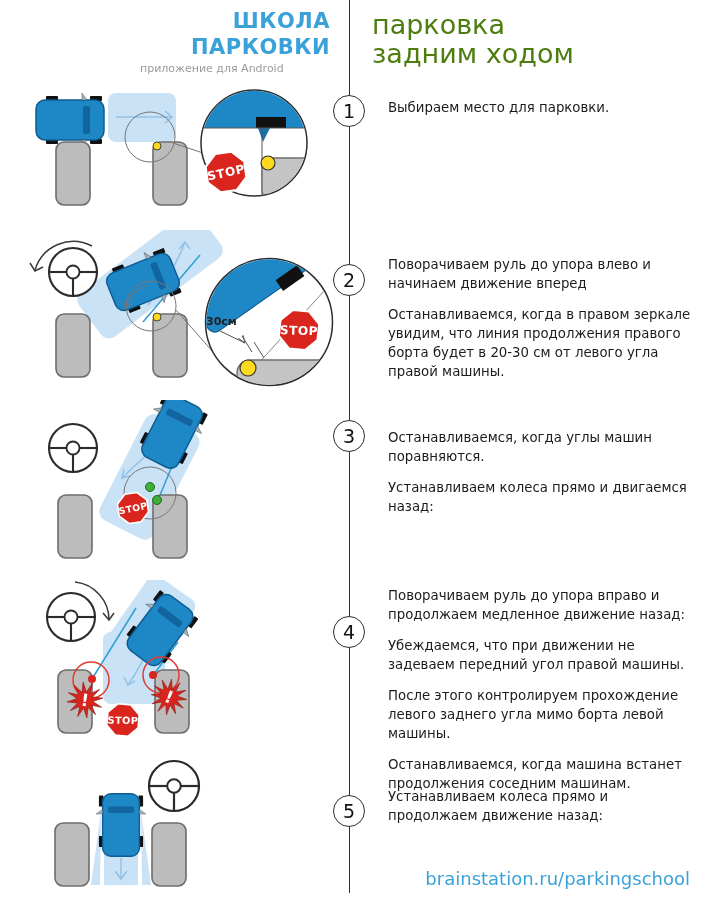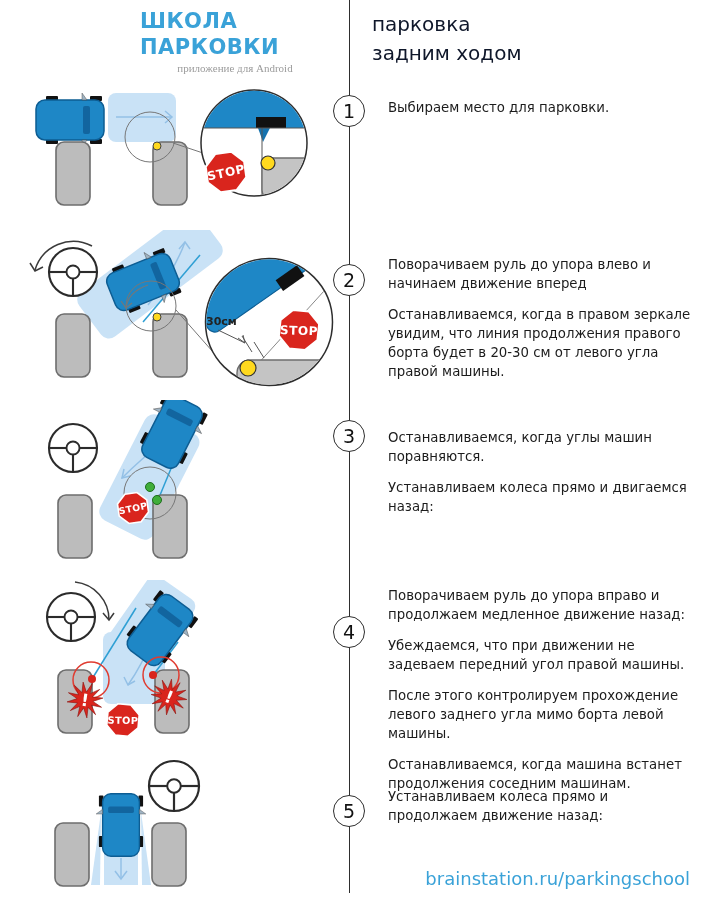--- a/index.html
+++ b/index.html
@@ -1,23 +1,23 @@
 <!DOCTYPE html>
 <html><head>
 <meta charset="utf-8">
 <style>
   html,body{margin:0;padding:0;background:#fff;}
   .page{position:relative;width:703px;height:900px;background:#fff;overflow:hidden;
         font-family:"DejaVu Sans","Liberation Sans",sans-serif;color:#1c1c1c;}
   
-  .app-title{position:absolute;left:140px;top:8px;width:190px;
+  .app-title{position:absolute;left:140px;top:8px;width:190px;text-align:right;
              color:#3aa2d8;font-weight:bold;font-size:21px;line-height:26px;letter-spacing:.5px;}
-  .app-subtitle{position:absolute;left:140px;top:62px;width:190px;text-align:center;
-             color:#9b9b9b;font-size:11px;font-family:Liberation Serif, serif;}
-  .page-title{position:absolute;left:372px;top:10px;color:#0f172a;font-size:20px;line-height:29px;}
+  .app-subtitle{position:absolute;left:140px;top:62px;width:190px;text-align:left;
+             color:#9b9b9b;font-size:11px;}
+  .page-title{position:absolute;left:372px;top:10px;color:#4d7c0f;font-size:27px;line-height:29px;}
   
   .divider{position:absolute;left:349px;top:0;width:1px;height:893px;background:#2e2e2e;}
   .numcircle{position:absolute;left:333px;width:30px;height:30px;border:1.4px solid #2e2e2e;
              border-radius:50%;background:#fff;display:flex;align-items:center;justify-content:center;
              font-size:19px;color:#111;z-index:5;}
   .nc1{top:95px}.nc2{top:264px}.nc3{top:420px}.nc4{top:616px}.nc5{top:795px}
   
   .step-text{position:absolute;left:388px;width:308px;font-size:13.3px;line-height:19px;}
   .step-text p{margin:12px 0 9px 0;}
   .st1{top:86px}.st2{top:243px}.st3{top:416px}.st4{top:574px}.st5{top:775px}

